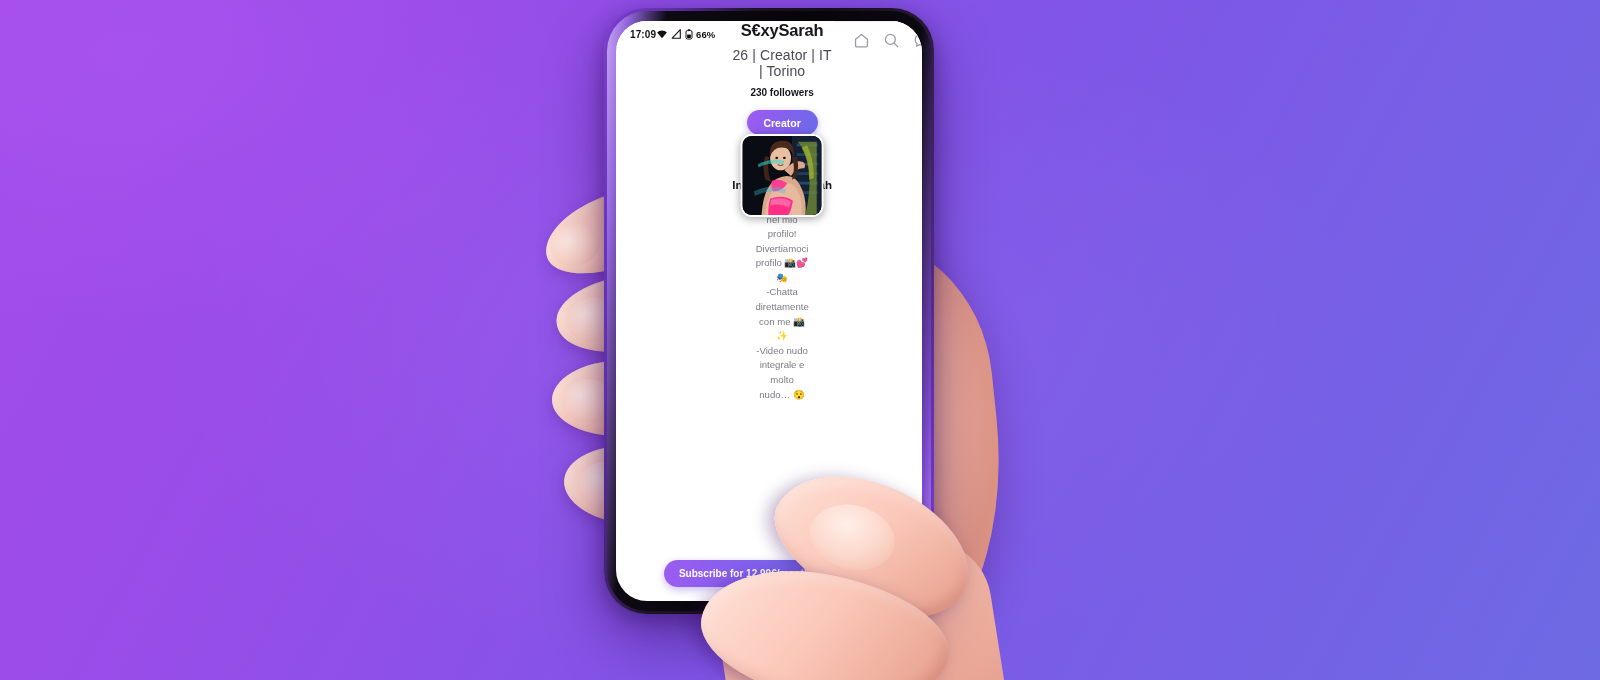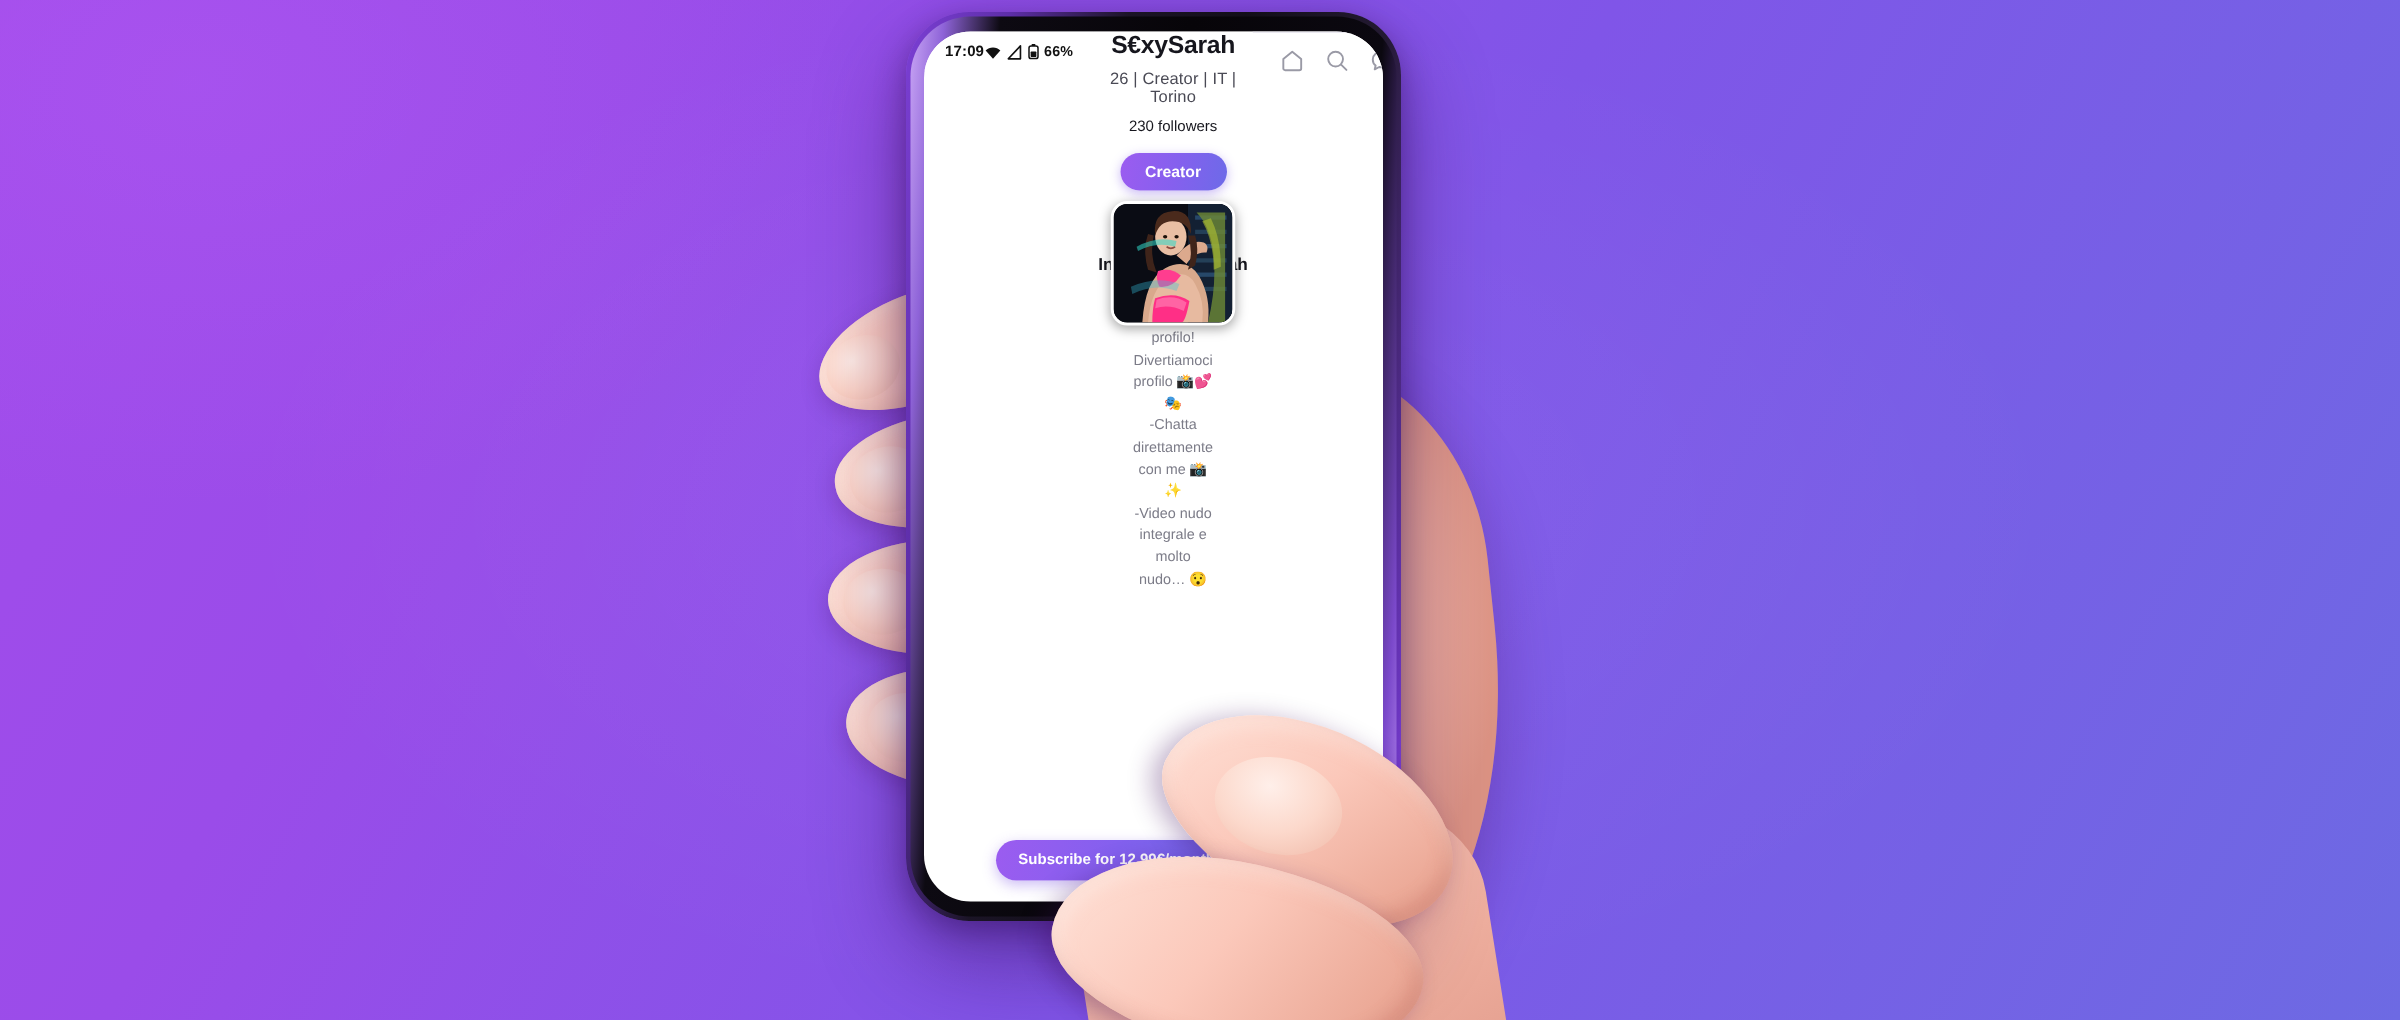--- a/index.html
+++ b/index.html
@@ -83,21 +83,21 @@
     border-radius:31px; overflow:hidden; background:#fff;
     display:flex; 
   }
 
   
   .statusbar{
     height:26px; flex:none; background:#fff; color:#111;
     display:flex; align-items:center; justify-content:space-between;
     padding:0 14px; font-size:10px; font-weight:600; letter-spacing:.1px;
   }
-  .sb-right{ display:flex; align-items:flex-end; gap:3px; }
+  .sb-right{ display:flex; align-items:center; gap:3px; }
   .sb-right svg{ display:block; }
   .batt-pct{ font-size:9.5px; font-weight:600; }
 
   
   .cover{
     position:relative; flex:none; height:172px; overflow:hidden;
     background: linear-gradient(178deg, #46a8e8 0%, #3fa3e6 38%, #2f96dd 72%, #2a8ed6 100%);
   }
   .cover svg{ position:absolute; inset:0; width:100%; height:100%; display:block; }
 
@@ -107,22 +107,22 @@
     width:83px; height:83px; border-radius:11px; z-index:6; overflow:hidden;
     background:#0b0d14; box-shadow:0 2px 8px rgba(0,0,0,0.35);
     border:2px solid #fff;
   }
   .avatar svg{ width:100%; height:100%; display:block; }
 
   
   .body{ flex:1; background:#fff; text-align:center; position:relative; }
 
   .uname{ font-size:16.5px; font-weight:700; color:#16161d; letter-spacing:-.2px; }
-  .meta{ font-size:11px; color:#4a4a55; margin-top:7px; letter-spacing:.1px; }
-  .followers{ font-size:10px; font-weight:400; color:#16161d; margin-top:8px; }
+  .meta{ font-size:14px; color:#4a4a55; margin-top:7px; letter-spacing:.1px; }
+  .followers{ font-size:10px; font-weight:700; color:#16161d; margin-top:8px; }
 
   .follow-btn{
     margin:12px auto 0; display:block; width:71px; height:25px; border:none; cursor:pointer;
     border-radius:13px; color:#fff; font-size:10.5px; font-weight:600;
     font-family:"Liberation Sans", sans-serif;
     background: linear-gradient(100deg, #9b5cf0 0%, #8560ee 52%, #6d6ae8 100%);
     box-shadow:0 2px 7px rgba(120,80,230,0.4);
   }
 
   .socials{ display:flex; justify-content:center; gap:14px; margin-top:13px; }

